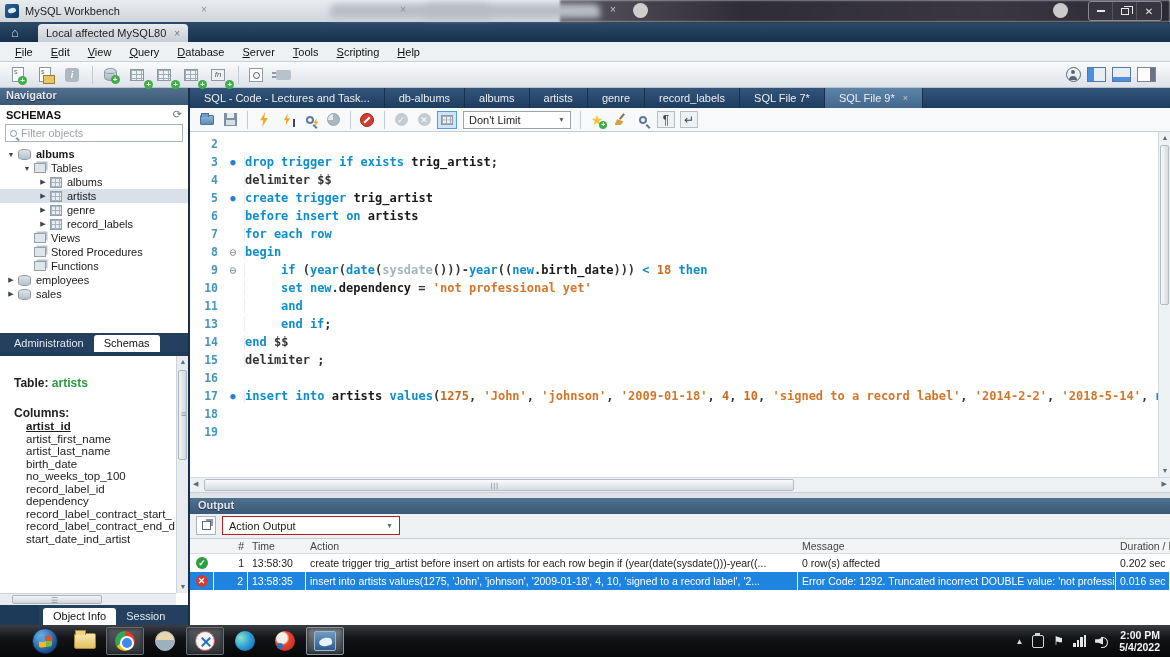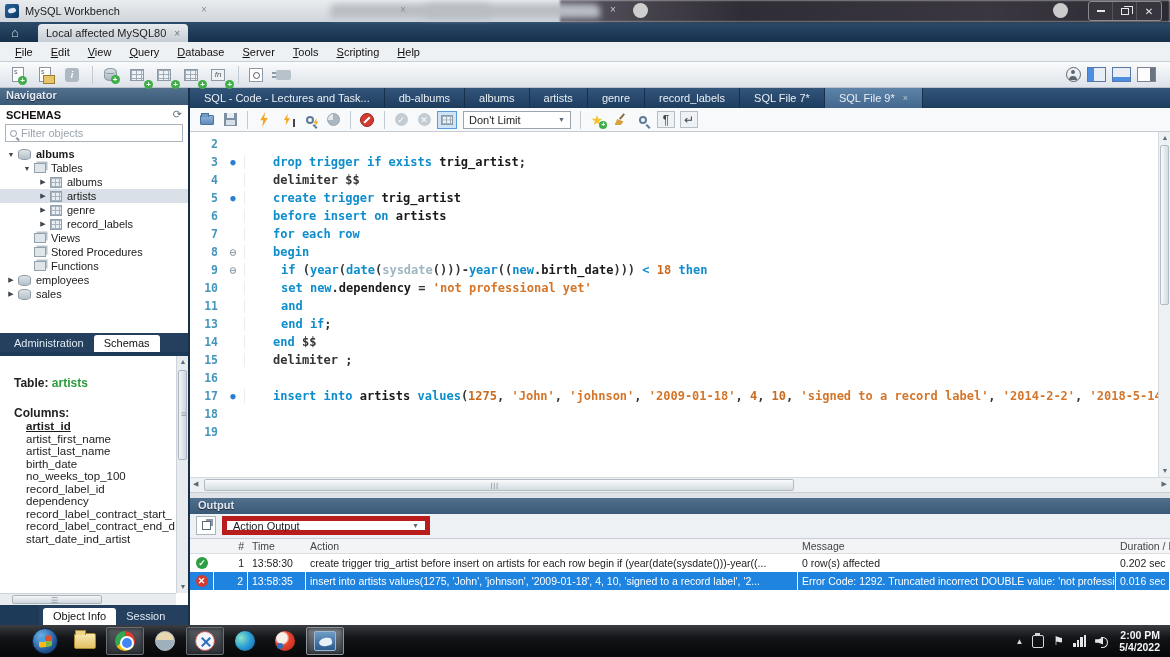--- a/index.html
+++ b/index.html
@@ -142,21 +142,21 @@
   .boxed { border:1px solid #b5bec7; background:#eef2f5; width:18px; height:17px; display:flex; align-items:center; justify-content:center; color:#3c4document550; }
   .pilcrow { font-size:12px; color:#3c4550; }
 
   
   .code-area { flex:1 1 auto; background:#fff; position:relative; overflow:hidden; display:flex; flex-direction:column; padding-top:3px; }
   .cline { height:18px; display:flex; align-items:center; font-family:"DejaVu Sans Mono","Liberation Mono",monospace; font-size:12px; font-weight:bold; white-space:pre; }
   .lnum { width:32px; text-align:right; color:#4596ba; font-size:11.5px; flex:0 0 auto; padding-right:4px; }
   .marker { width:22px; text-align:center; flex:0 0 auto; font-size:9px; }
   .m-dot { color:#2a7fd4; }
   .m-fold { color:#8a9aa8; font-size:11px; }
-  .ctext { border-left:1px solid #ececec; padding-left:28px; }
+  .ctext { border-left:1px solid #ececec; padding-left:0; }
   .ctext.ind2 { padding-left:36px; }
   .tk-kw { color:#0e8dcc; }
   .tk-id { color:#1a1a1a; }
   .tk-pl { color:#333; }
   .tk-str { color:#d4762a; }
   .tk-num { color:#c96a1f; }
   .tk-fn { color:#9fb6c2; }
   .code-vscroll { position:absolute; right:0; top:0; bottom:0; width:12px; background:#eef1f3; border-left:1px solid #d5dadf; }
   .code-vthumb { position:absolute; left:1px; right:1px; top:13px; height:160px; background:linear-gradient(90deg,#f8fafb,#d4dbe0); border:1px solid #b3bcc4; border-radius:2px; }
 
@@ -165,21 +165,21 @@
   .code-hthumb { position:absolute; left:14px; top:1px; bottom:1px; width:590px; background:linear-gradient(#fafbfc,#d4dbe0); border:1px solid #b3bcc4; border-radius:2px; }
   .code-hthumb::after { content:"☰"; position:absolute; left:285px; top:1px; color:#9aa4ad; font-size:9px; transform:rotate(90deg); }
   .harrow { position:absolute; top:2px; color:#5b6a77; font-size:7px; }
   .editor-gap { height:6px; background:#dfe3e8; border-top:1px solid #c9cfd6; flex:0 0 auto; }
 
   
   .output-header { height:16px; background:linear-gradient(#50708e,#3a5977); color:#dfe9f2; font-weight:bold; padding:1px 8px; text-shadow:0 1px 1px #223; flex:0 0 auto; }
   .output-toolbar { height:25px; background:#eef1f4; border-bottom:1px solid #c9cfd6; display:flex; align-items:center; padding-left:6px; flex:0 0 auto; }
   .layers-btn { width:20px; height:19px; border:1px solid #aab4bd; background:#fff; display:flex; align-items:center; justify-content:center; margin-right:6px; }
   .layers-ic { width:9px; height:9px; border:1px solid #5b6a77; background:#fff; box-shadow:3px -3px 0 -1px #8b97a2; }
-  .action-dd { width:208px; height:19px; border:5px solid #b91c1c; background:#fff; display:flex; align-items:center; padding:0 6px; }
+  .action-dd { width:178px; height:19px; border:1px solid #b91c1c; background:#fff; display:flex; align-items:center; padding:0 6px; }
   .action-dd .dd-arrow { margin-left:auto; font-size:7px; color:#5b6a77; }
   .out-table { flex:0 0 auto; background:#fff; }
   .out-head { display:flex; height:15px; background:#f2f4f6; border-bottom:1px solid #d9dee3; color:#444; font-size:10.5px; align-items:center; }
   .out-row { display:flex; height:18px; align-items:center; font-size:10.5px; background:#fff; }
   .out-row.selected { background:#1f83e0; color:#fff; }
   .out-row.selected .oc { border-right:1px solid #fff; height:100%; display:flex; align-items:center; }
   .oc { padding:0 4px; white-space:nowrap; overflow:hidden; flex:0 0 auto; }
   .oc-status { width:24px; display:flex; justify-content:center; }
   .oc-num { width:34px; text-align:right; justify-content:flex-end; }
   .oc-time { width:58px; }

